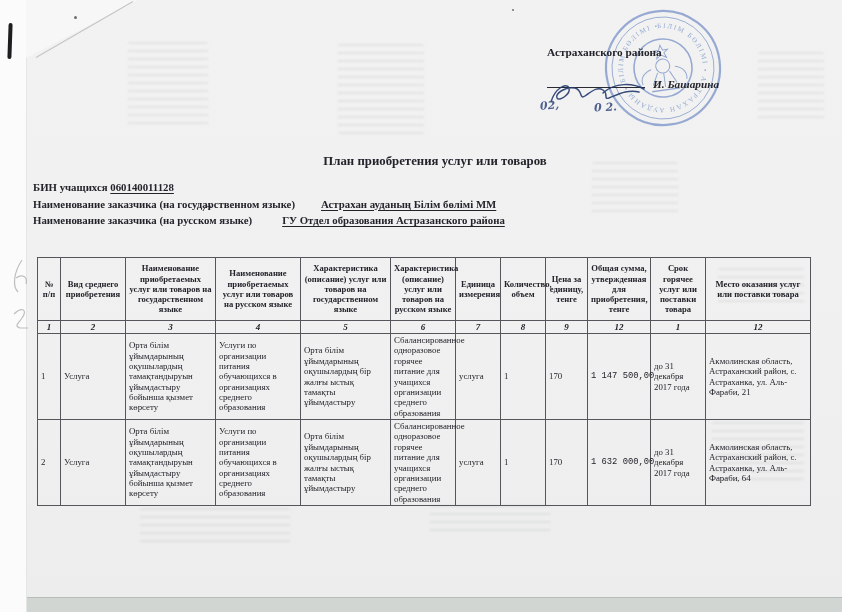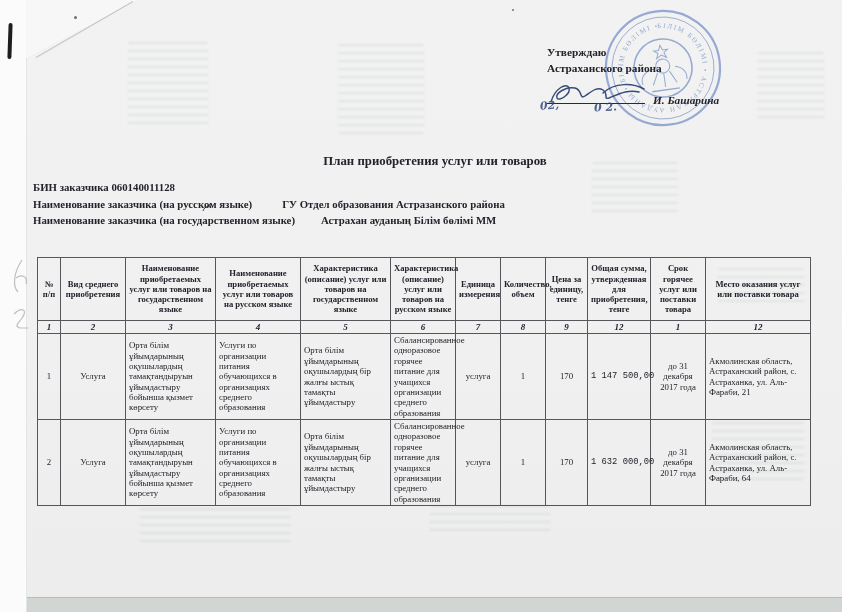--- a/index.html
+++ b/index.html
@@ -30,31 +30,31 @@
   .hand{position:absolute;color:#31477f;font-style:italic;font-size:11px;font-weight:bold;
         font-family:"DejaVu Serif",serif;opacity:.85;}
   
   .stamp{position:absolute;left:593px;top:-2px;width:140px;height:140px;opacity:.5;
          transform:rotate(-8deg);}
   
   .doc-title{position:absolute;left:250px;top:154px;width:370px;text-align:center;
              font-weight:bold;font-size:12.8px;}
   .info{position:absolute;left:33px;top:181px;font-weight:bold;font-size:10.8px;}
   .info p{margin:0 0 4.6px 0;}
-  .uline{text-underline-offset:2px;}
+  .uline{text-decoration:underline;text-underline-offset:2px;}
   .gap1{display:inline-block;width:26px;} .gap2{display:inline-block;width:30px;}
   
   .doc-table{position:absolute;left:37px;top:257px;width:773px;border-collapse:collapse;
              table-layout:fixed;}
   .doc-table td{border:1px solid #55555c;padding:1px 3px;vertical-align:middle;
                 font-size:8.8px;line-height:1.18;overflow:visible;}
   .doc-table .hdr td{font-weight:bold;font-size:8.6px;text-align:center;line-height:1.2;}
   .doc-table .nums td{font-weight:bold;font-style:italic;font-size:9px;text-align:center;
                       padding:0 3px;}
-  .tc{text-align:center;} .tl{text-align:left;} .nowrap{white-space:nowrap;font-family:Liberation Mono, monospace;}
+  .tc{} .tl{text-align:left;} .nowrap{white-space:nowrap;font-family:Liberation Mono, monospace;}
   .scrib{position:absolute;pointer-events:none;}
 </style>
 </head>
 <body>
 
 <div class="page">
   <div class="paper"></div>
   <div class="scan-edge"></div>
   <div class="fold-tri"></div>
   <div class="fold-line"></div>
@@ -83,21 +83,20 @@
     </g>
     <defs>
       <path id="ringpath" d="M70,30 a40,40 0 1,1 -0.01,0"></path>
     </defs>
     <text font-size="7" letter-spacing="1.6" fill="#3f63b5" font-family="Liberation Serif, serif">
       <textPath href="#ringpath">БІЛІМ БӨЛІМІ • АСТРАХАН АУДАНЫ • БІЛІМ БӨЛІМІ •</textPath>
     </text>
   </svg>
 
   <div class="approval">
-    <div>Утверждаю</div>
     <div>Астраханского района</div>
     <div class="sig-row">
       <span class="blank w98"></span><span class="sig-name">И. Башарина</span>
     </div>
   </div>
 
   <svg class="scrib" style="left:543px;top:80px;" width="130" height="28">
     <g fill="none" stroke="#243a6f" stroke-width="1.5" stroke-linecap="round" opacity="0.9">
       <path d="M8,22 C12,8 24,2 26,8 C28,14 16,22 14,18 C12,14 22,6 32,8 C40,10 36,20 42,16 C48,12 54,6 60,10 C66,14 60,20 66,18 C74,15 84,9 96,12"></path>
       <path d="M60,13 C72,2 90,3 101,9"></path>
@@ -113,23 +112,23 @@
     </g>
   </svg>
 
   <svg class="scrib" style="left:200px;top:202px;" width="14" height="12">
     <path d="M3,9 C5,4 8,3 11,6 M9,2 L11,6" fill="none" stroke="#3c3c44" stroke-width="1"></path>
   </svg>
 
   <div class="doc-title">План приобретения услуг или товаров</div>
 
   <div class="info">
-    <p><span>БИН заказчика</span> <span class="uline">060140011128</span></p>
+    <p><span>БИН учащихся</span> <span class="uline">060140011128</span></p>
+    <p><span>Наименование заказчика (на государственном языке)</span><span class="gap1"></span><span class="uline">Астрахан ауданың Білім бөлімі ММ</span></p>
     <p><span>Наименование заказчика (на русском языке)</span><span class="gap2"></span><span class="uline">ГУ Отдел образования Астразанского района</span></p>
-    <p><span>Наименование заказчика (на государственном языке)</span><span class="gap1"></span><span class="uline">Астрахан ауданың Білім бөлімі ММ</span></p>
   </div>
 
   <table class="doc-table">
     <colgroup>
       <col style="width:23px">
         <col style="width:65px">
         <col style="width:90px">
       <col style="width:85px">
         <col style="width:90px">
         <col style="width:65px">

